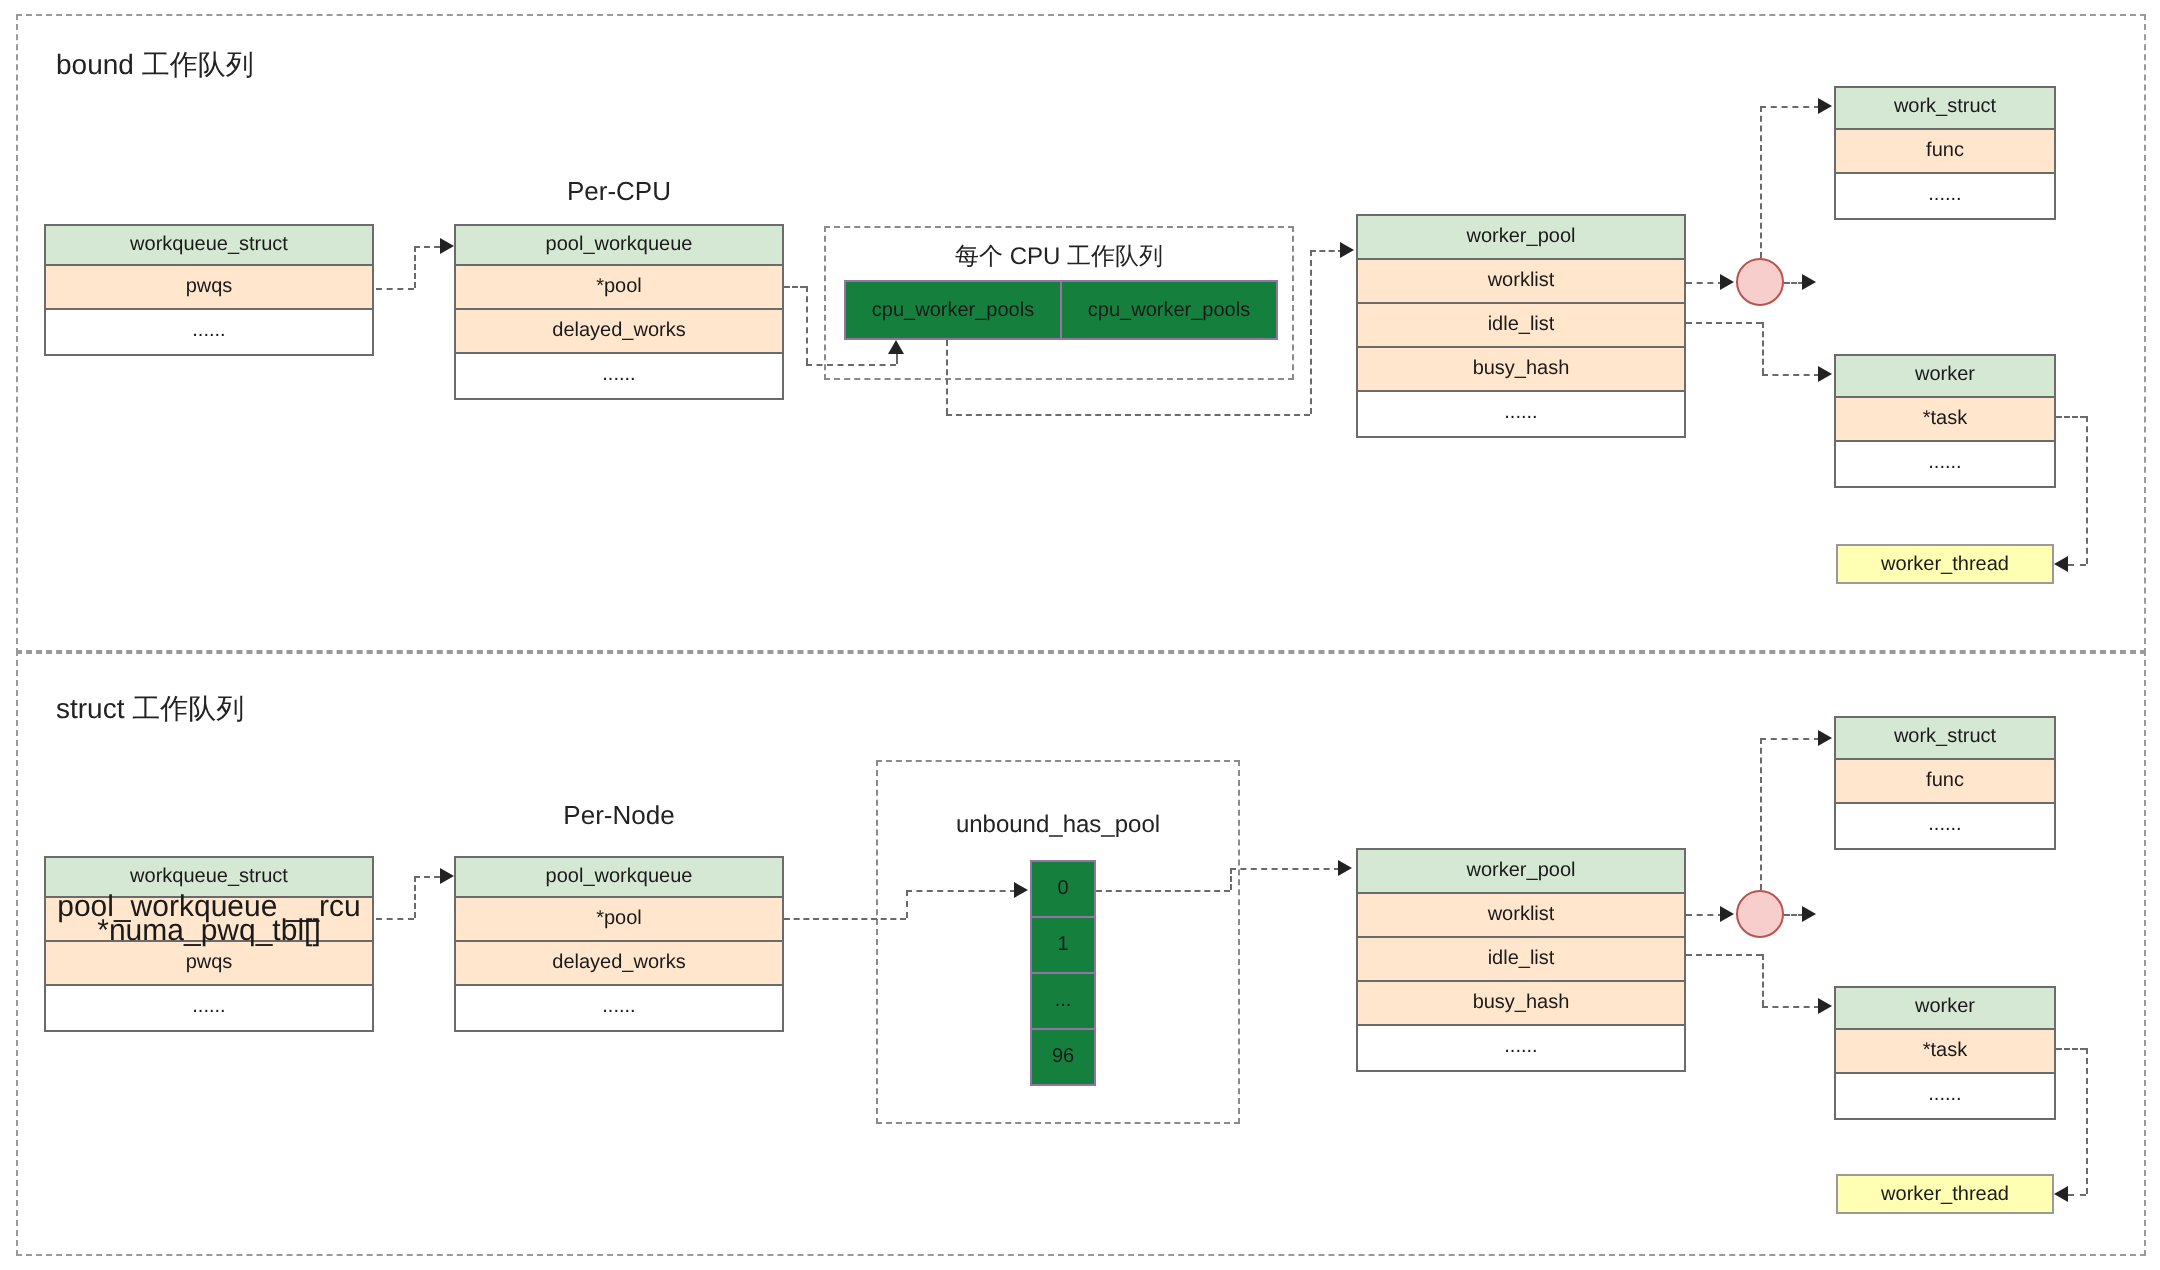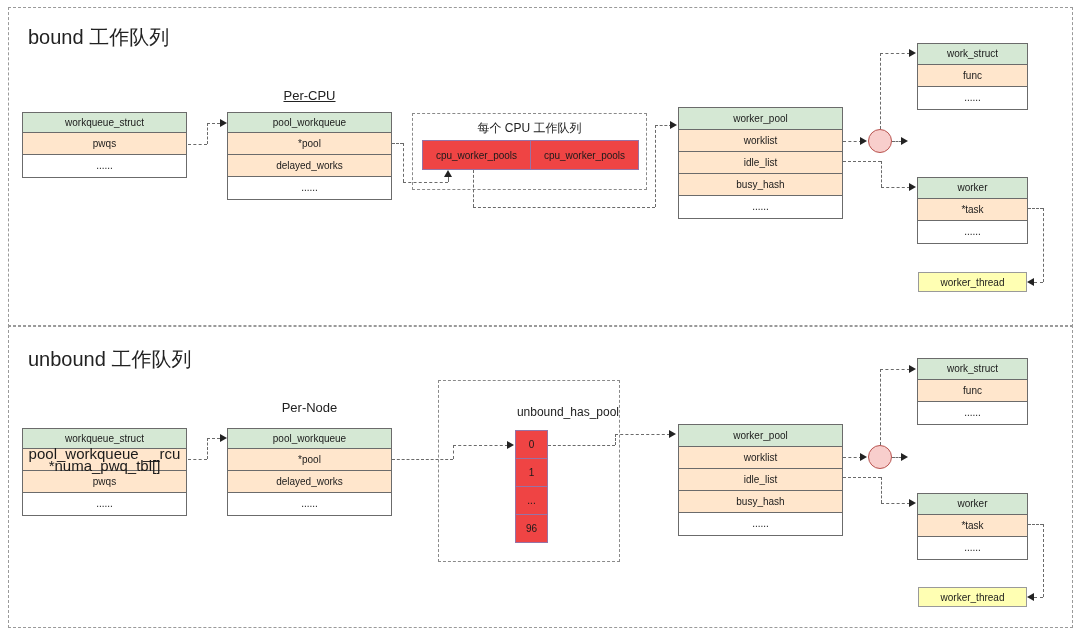--- a/index.html
+++ b/index.html
@@ -1,33 +1,33 @@
 <!DOCTYPE html>
 <html><head>
 <meta charset="utf-8">
 <style>
   html,body{margin:0;padding:0;background:#ffffff;}
   #canvas{
     position:relative;width:1080px;height:635px;background:#ffffff;
     font-family:"Liberation Sans","DejaVu Sans",sans-serif;color:#1a1a1a;overflow:hidden;
   }
   .section-box{position:absolute;border:1px dashed #9a9a9a;background:transparent;}
-  .section-title{position:absolute;font-size:20px;color:#222;white-space:nowrap;}
+  .section-title{position:absolute;font-size:14px;color:#222;white-space:nowrap;}
   .tbl{position:absolute;border:1px solid #6b6b6b;background:#f0abfc;box-sizing:border-box;}
   .row{display:flex;align-items:center;justify-content:center;text-align:center;
        font-size:10px;color:#1a1a1a;border-bottom:1px solid #6b6b6b;box-sizing:border-box;
        line-height:12px;padding:0 3px;}
   .row:last-child{border-bottom:none;}
   .green{background:#d5e8d4;}
   .orange{background:#ffe6cc;}
   .white{background:#ffffff;}
   .grp-label{position:absolute;font-size:13px;color:#222;text-align:center;white-space:nowrap;}
   .dash-box{position:absolute;border:1px dashed #8a8a8a;box-sizing:border-box;}
   .dash-box-label{font-size:12px;color:#222;text-align:center;white-space:nowrap;}
-  .pcell{background:#ef4444;border:1px solid #9673a6;box-sizing:border-box;
+  .pcell{background:#15803d;border:1px solid #9673a6;box-sizing:border-box;
          display:flex;align-items:center;justify-content:center;font-size:10px;color:#1a1a1a;}
   .purple-bar{position:absolute;display:flex;}
   .purple-bar .pcell{width:109px;height:30px;}
   .purple-bar .pcell + .pcell{margin-left:-1px;}
   .pstack{position:absolute;}
   .pstack .pcell{width:33px;height:29px;}
   .pstack .pcell + .pcell{margin-top:-1px;}
   .circle{position:absolute;width:24px;height:24px;border-radius:50%;
           background:#f8cecc;border:1px solid #b85450;box-sizing:border-box;}
   .ybox{position:absolute;width:109px;height:20px;background:#ffffb3;border:1px solid #9a9a9a;
@@ -48,21 +48,21 @@
 
   <div class="section-box" style="left:8px;top:7px;width:1063px;height:318px;"></div>
   <div class="section-title" style="left:28px;top:24px;">bound 工作队列</div>
 
   <div class="tbl" style="left:22px;top:112px;width:165px;">
     <div class="row green" style="height:20px;">workqueue_struct</div>
     <div class="row orange" style="height:22px;">pwqs</div>
     <div class="row white" style="height:22px;">......</div>
   </div>
 
-  <div class="grp-label" style="left:227px;top:88px;width:165px;text-decoration:underline;">Per-CPU</div>
+  <div class="grp-label" style="left:227px;top:88px;width:165px;">Per-CPU</div>
   <div class="tbl" style="left:227px;top:112px;width:165px;">
     <div class="row green" style="height:20px;">pool_workqueue</div>
     <div class="row orange" style="height:22px;">*pool</div>
     <div class="row orange" style="height:22px;">delayed_works</div>
     <div class="row white" style="height:22px;">......</div>
   </div>
 
   <div class="dash-box" style="left:412px;top:113px;width:235px;height:77px;">
     <div class="dash-box-label" style="margin-top:6px;">每个 CPU 工作队列</div>
   </div>
@@ -125,39 +125,39 @@
   <div class="vl" style="left:881px;top:161px;height:26px;"></div>
   <div class="hl" style="left:881px;top:187px;width:29px;"></div>
   <div class="ar" style="left:909px;top:183px;"></div>
 
   <div class="hl" style="left:1028px;top:208px;width:15px;"></div>
   <div class="vl" style="left:1043px;top:208px;height:74px;"></div>
   <div class="hl" style="left:1034px;top:282px;width:9px;"></div>
   <div class="al" style="left:1027px;top:278px;"></div>
 
   <div class="section-box" style="left:8px;top:325px;width:1063px;height:301px;"></div>
-  <div class="section-title" style="left:28px;top:346px;">unbound 工作队列</div>
+  <div class="section-title" style="left:28px;top:346px;">struct 工作队列</div>
 
   <div class="tbl" style="left:22px;top:428px;width:165px;">
     <div class="row green" style="height:20px;">workqueue_struct</div>
     <div class="row orange" style="height:22px;font-size:15px;">pool_workqueue __rcu *numa_pwq_tbl[]</div>
     <div class="row orange" style="height:22px;">pwqs</div>
     <div class="row white" style="height:22px;">......</div>
   </div>
 
   <div class="grp-label" style="left:227px;top:400px;width:165px;">Per-Node</div>
   <div class="tbl" style="left:227px;top:428px;width:165px;">
     <div class="row green" style="height:20px;">pool_workqueue</div>
     <div class="row orange" style="height:22px;">*pool</div>
     <div class="row orange" style="height:22px;">delayed_works</div>
     <div class="row white" style="height:22px;">......</div>
   </div>
 
   <div class="dash-box" style="left:438px;top:380px;width:182px;height:182px;">
-    <div class="dash-box-label" style="margin-top:24px;text-align:right;">unbound_has_pool</div>
+    <div class="dash-box-label" style="margin-top:24px;">unbound_has_pool</div>
   </div>
   <div class="pstack" style="left:515px;top:430px;">
     <div class="pcell">0</div>
     <div class="pcell">1</div>
     <div class="pcell">...</div>
     <div class="pcell">96</div>
   </div>
 
   <div class="tbl" style="left:678px;top:424px;width:165px;">
     <div class="row green" style="height:22px;">worker_pool</div>

